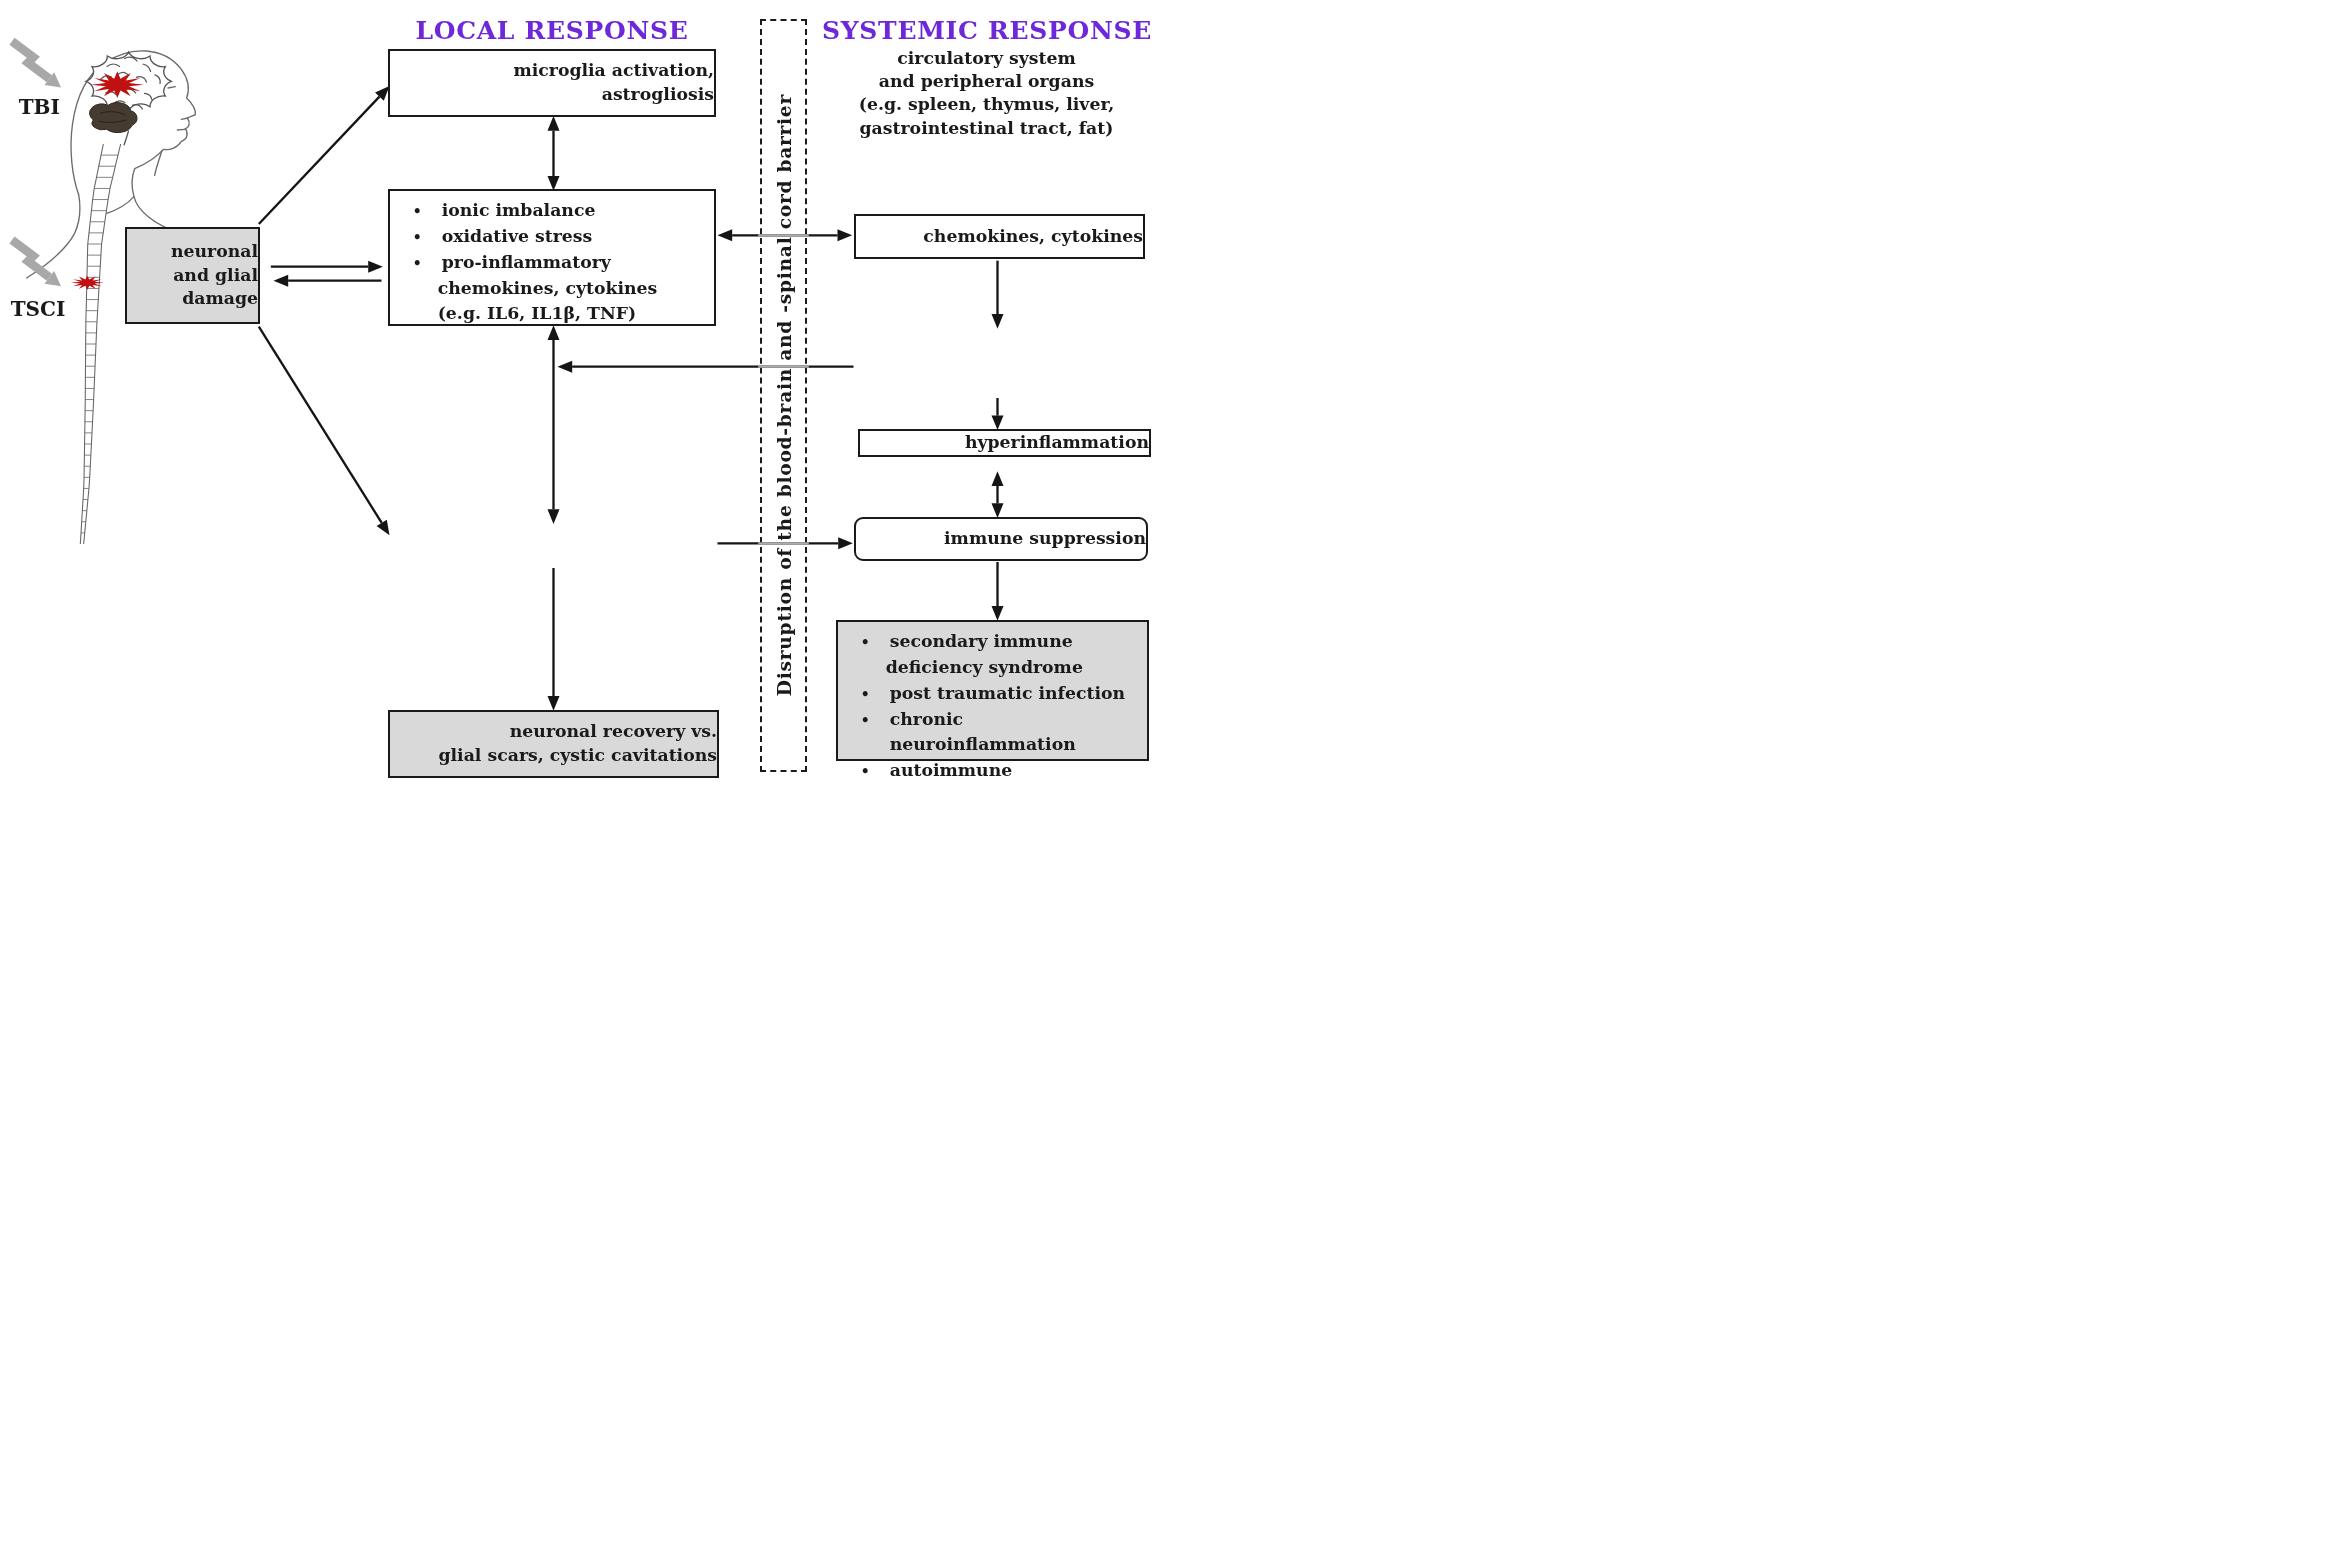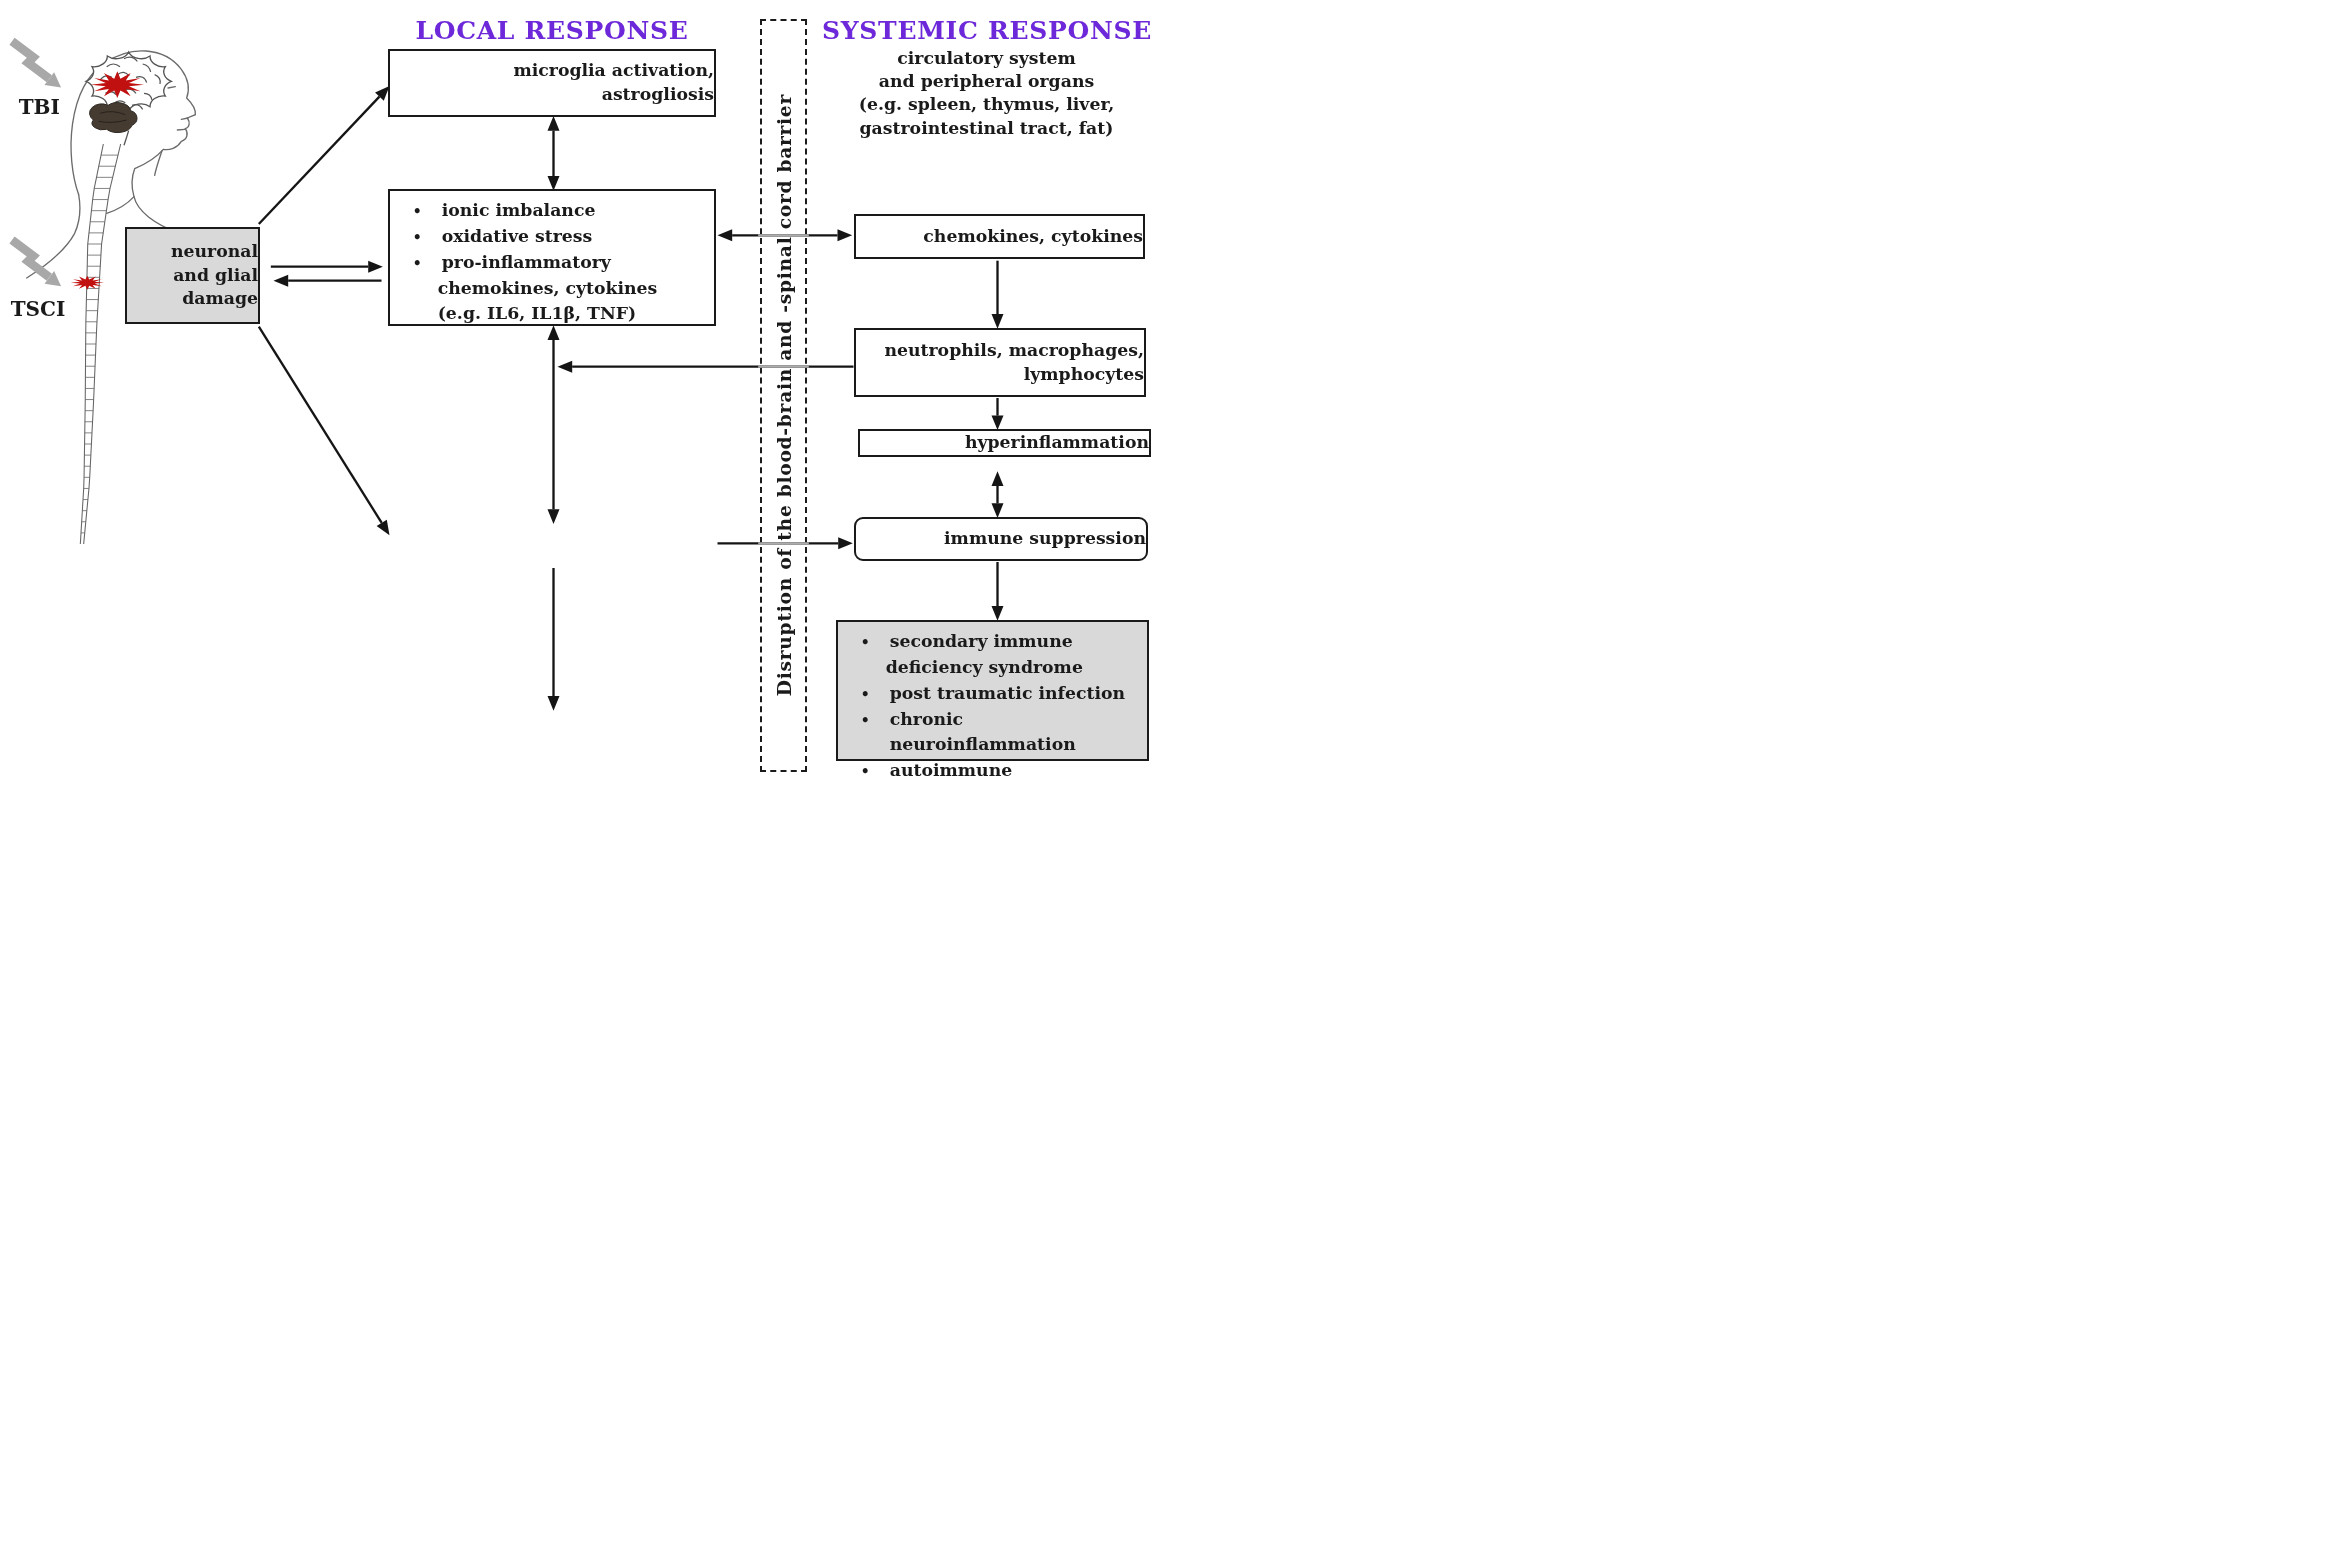--- a/index.html
+++ b/index.html
@@ -229,29 +229,29 @@
     </div>
     <div class="row">
       <span class="blt">•</span>
       <span>pro-inflammatory</span>
     </div>
     <div class="cont">chemokines, cytokines</div>
     <div class="cont">(e.g. IL6, IL1β, TNF)</div>
   </div>
 
 
+  <div class="box gray" style="left:388px;top:710px;width:331px;height:68px;">
+    <span>neuronal recovery vs.</span>
+    <span>glial scars, cystic cavitations</span>
+  </div>
 
   <div class="box" style="left:854px;top:214px;width:291px;height:45px;">
     <span>chemokines, cytokines</span>
   </div>
 
-  <div class="box" style="left:854px;top:328px;width:292px;height:69px;">
-    <span>neutrophils, macrophages,</span>
-    <span>lymphocytes</span>
-  </div>
 
   <div class="box" style="left:858px;top:429px;width:293px;height:28px;">
     <span>hyperinflammation</span>
   </div>
 
   <div class="box" style="left:854px;top:517px;width:294px;height:44px;border-radius:9px;">
     <span>immune suppression</span>
   </div>
 
   <div class="box gray list" style="left:836px;top:620px;width:313px;height:141px;">

